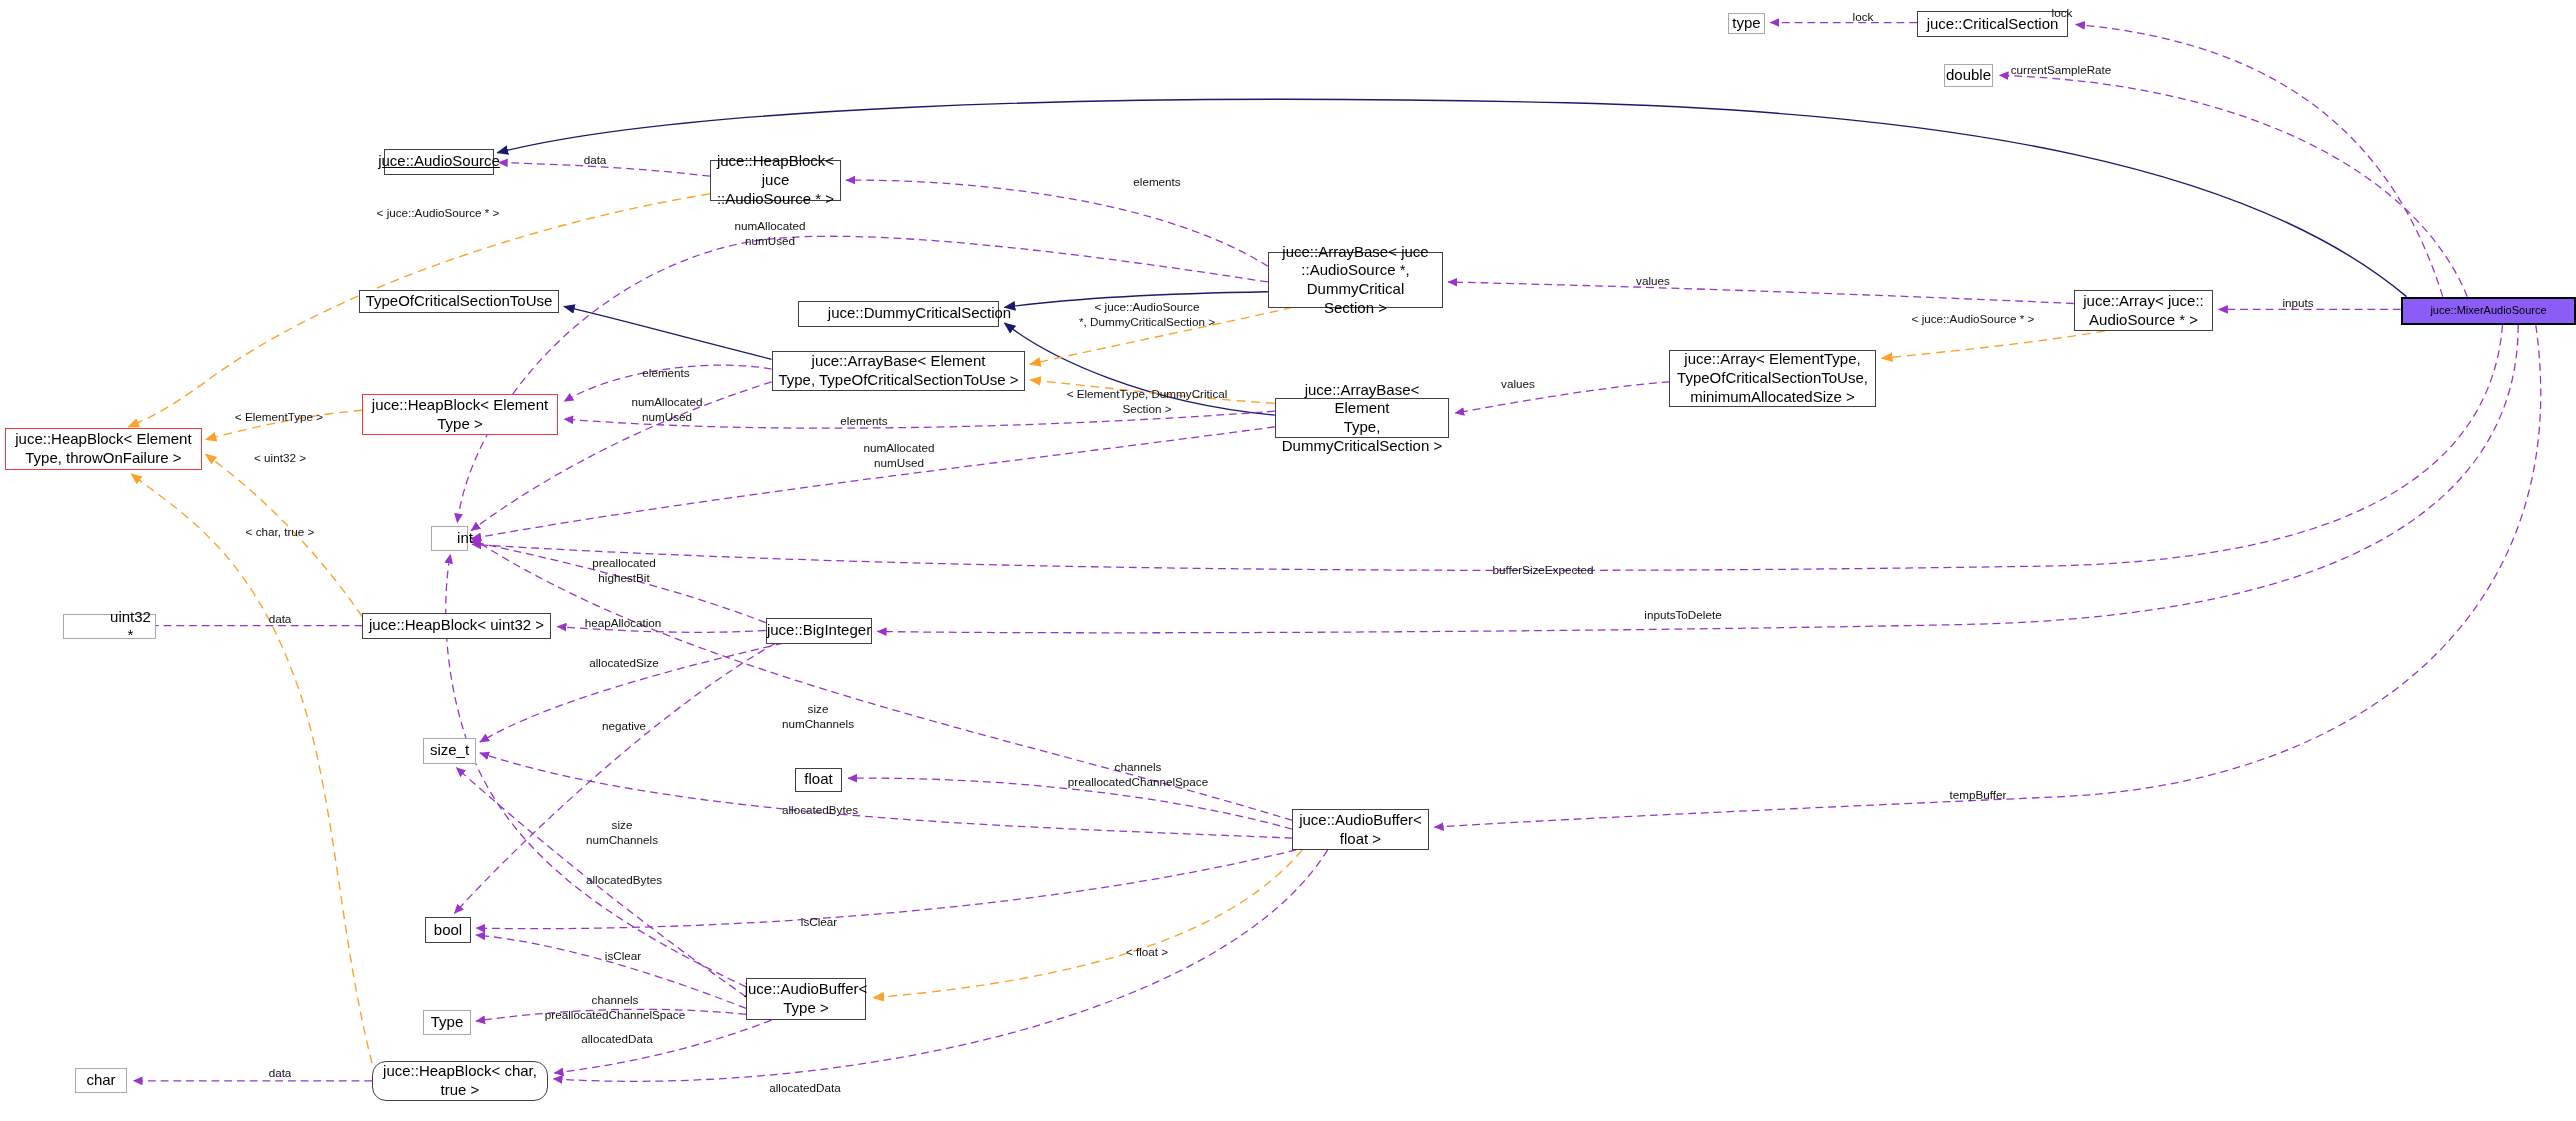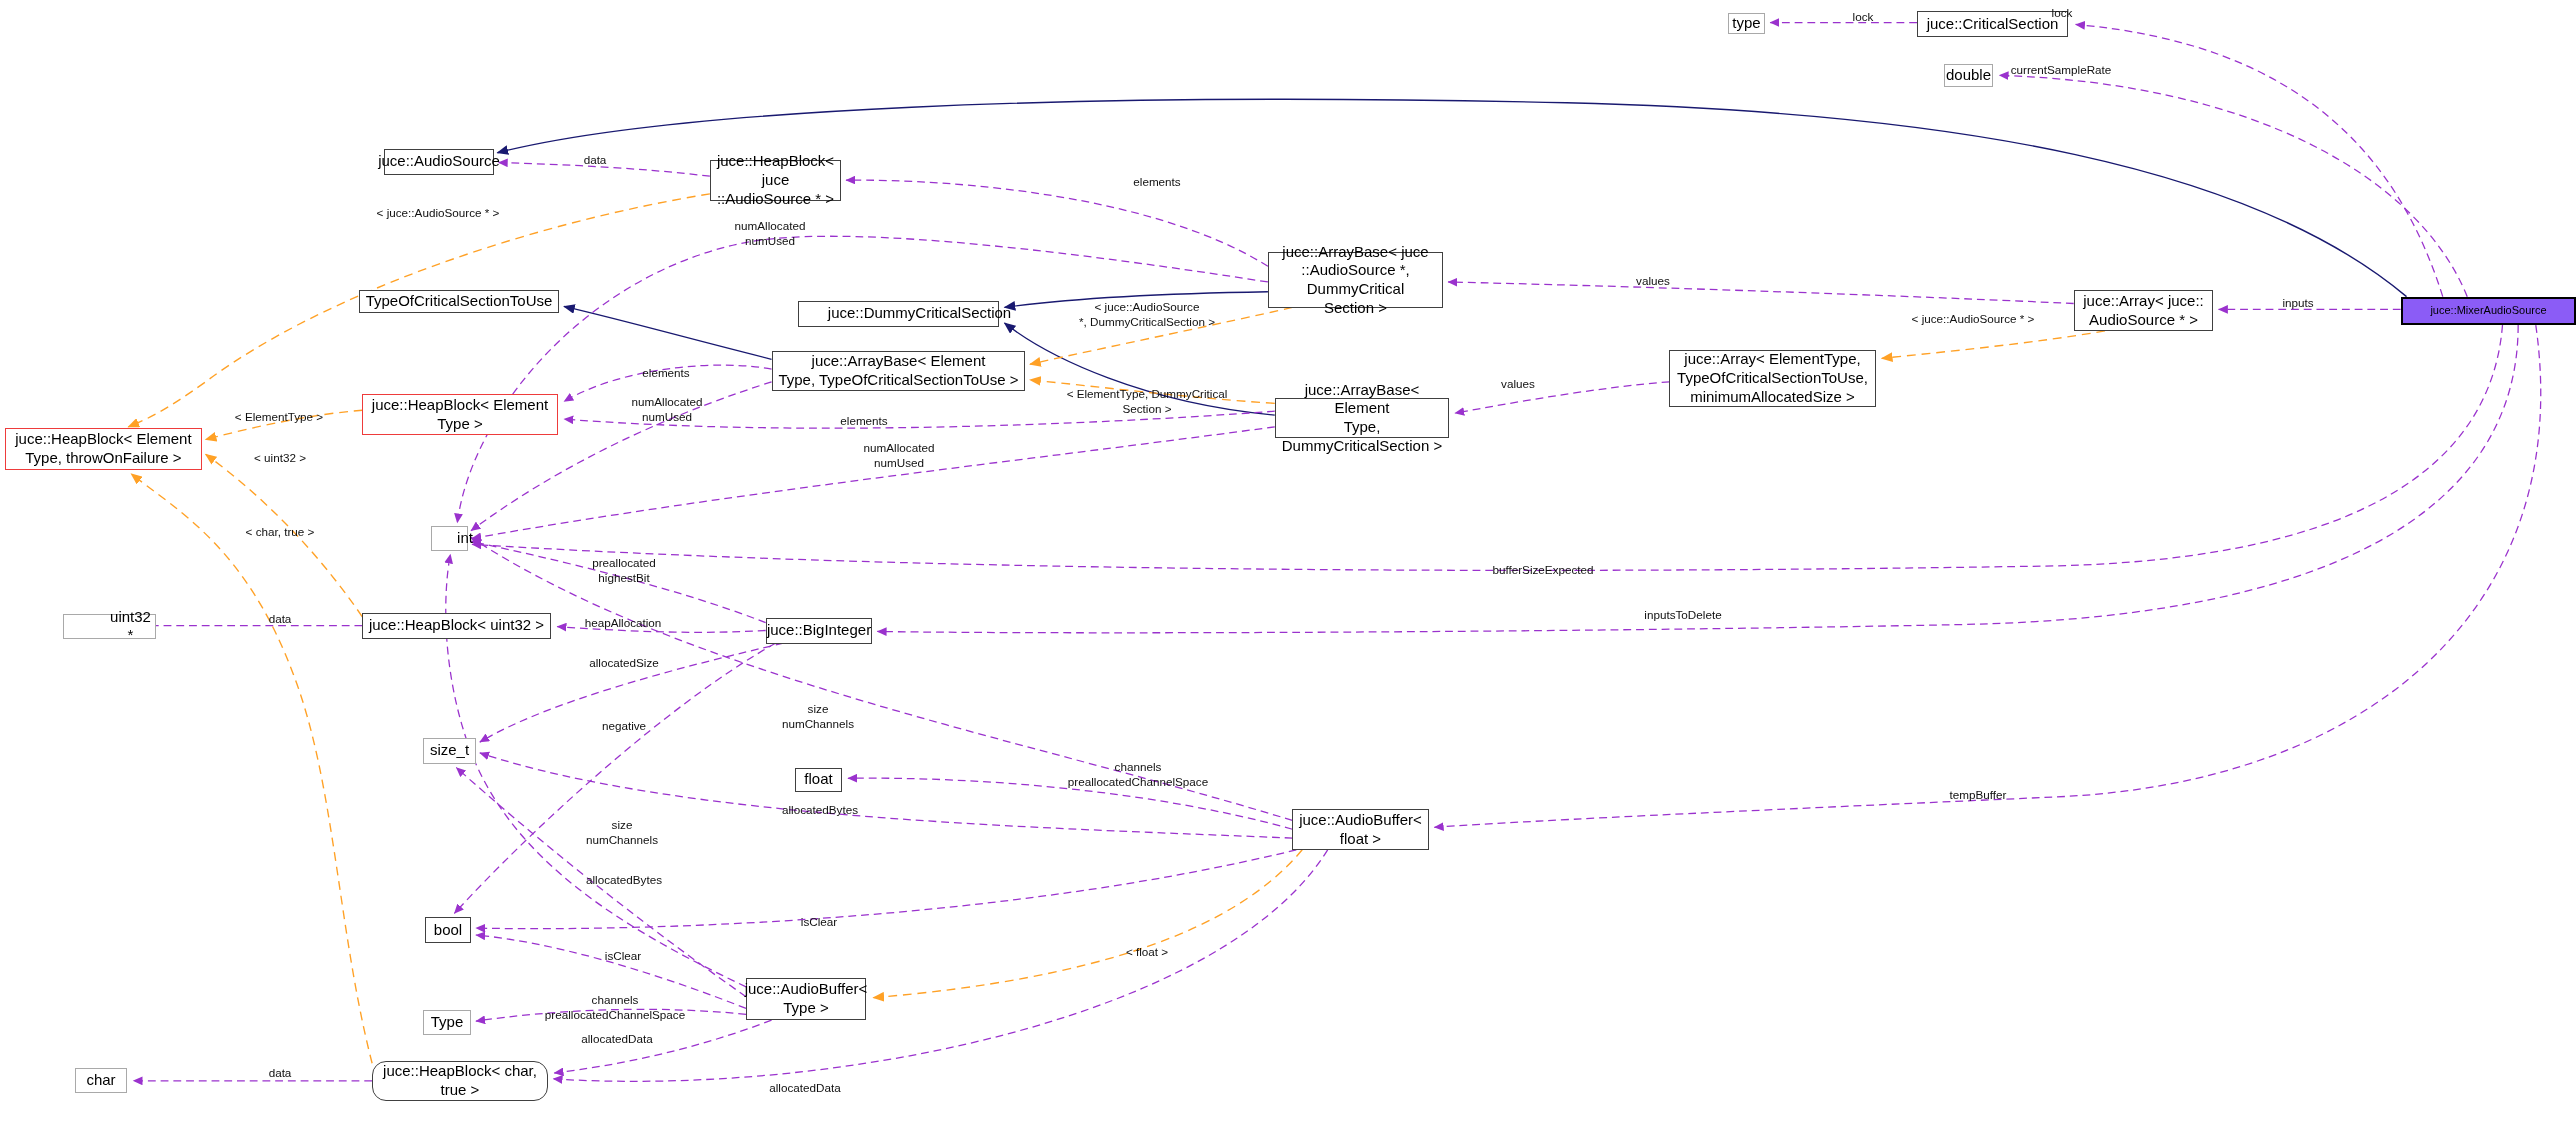--- a/index.html
+++ b/index.html
@@ -83,21 +83,21 @@
     <path class="m" marker-end="url(#mA)" d="M 762,1036 C 660,1026 562,1032 486,1043"></path>
     <path class="m" marker-end="url(#mA)" d="M 788,1042 C 710,1072 632,1088 566,1096"></path>
     <path class="m" marker-end="url(#mA)" d="M 380,1104 L 136,1104"></path>
   </svg>
 
   <div id="nodes">
       <div class="node external" style="left: 1728px; top: 12.7px; width: 37px; height: 21.5px;">type</div>
       <div class="node " style="left: 1917px; top: 10.8px; width: 151px; height: 26.4px;">juce::CriticalSection</div>
       <div class="node external" style="left: 1944px; top: 64px; width: 49px; height: 22.5px;">double</div>
       <div class="node focus" style="left: 2401px; top: 297px; width: 175px; height: 28px;">juce::MixerAudioSource</div>
-      <div class="node " style="left: 384px; top: 149px; width: 110px; height: 25.5px;">juce::AudioSource</div>
+      <div class="node " style="left: 384px; top: 149px; width: 110px; height: 25.5px; text-decoration: underline;">juce::AudioSource</div>
       <div class="node " style="left: 710px; top: 160px; width: 131px; height: 41px;">juce::HeapBlock&lt; juce
 ::AudioSource * &gt;</div>
       <div class="node " style="left: 1268px; top: 252px; width: 175px; height: 56px;">juce::ArrayBase&lt; juce
 ::AudioSource *, DummyCritical
 Section &gt;</div>
       <div class="node " style="left: 2074px; top: 290px; width: 139px; height: 41px;">juce::Array&lt; juce::
 AudioSource * &gt;</div>
       <div class="node " style="left: 798px; top: 301px; width: 201px; height: 25.5px; padding-left: 44px;">juce::DummyCriticalSection</div>
       <div class="node " style="left: 359px; top: 290px; width: 200px; height: 22.5px;">TypeOfCriticalSectionToUse</div>
       <div class="node " style="left: 772px; top: 351px; width: 253px; height: 40px;">juce::ArrayBase&lt; Element

